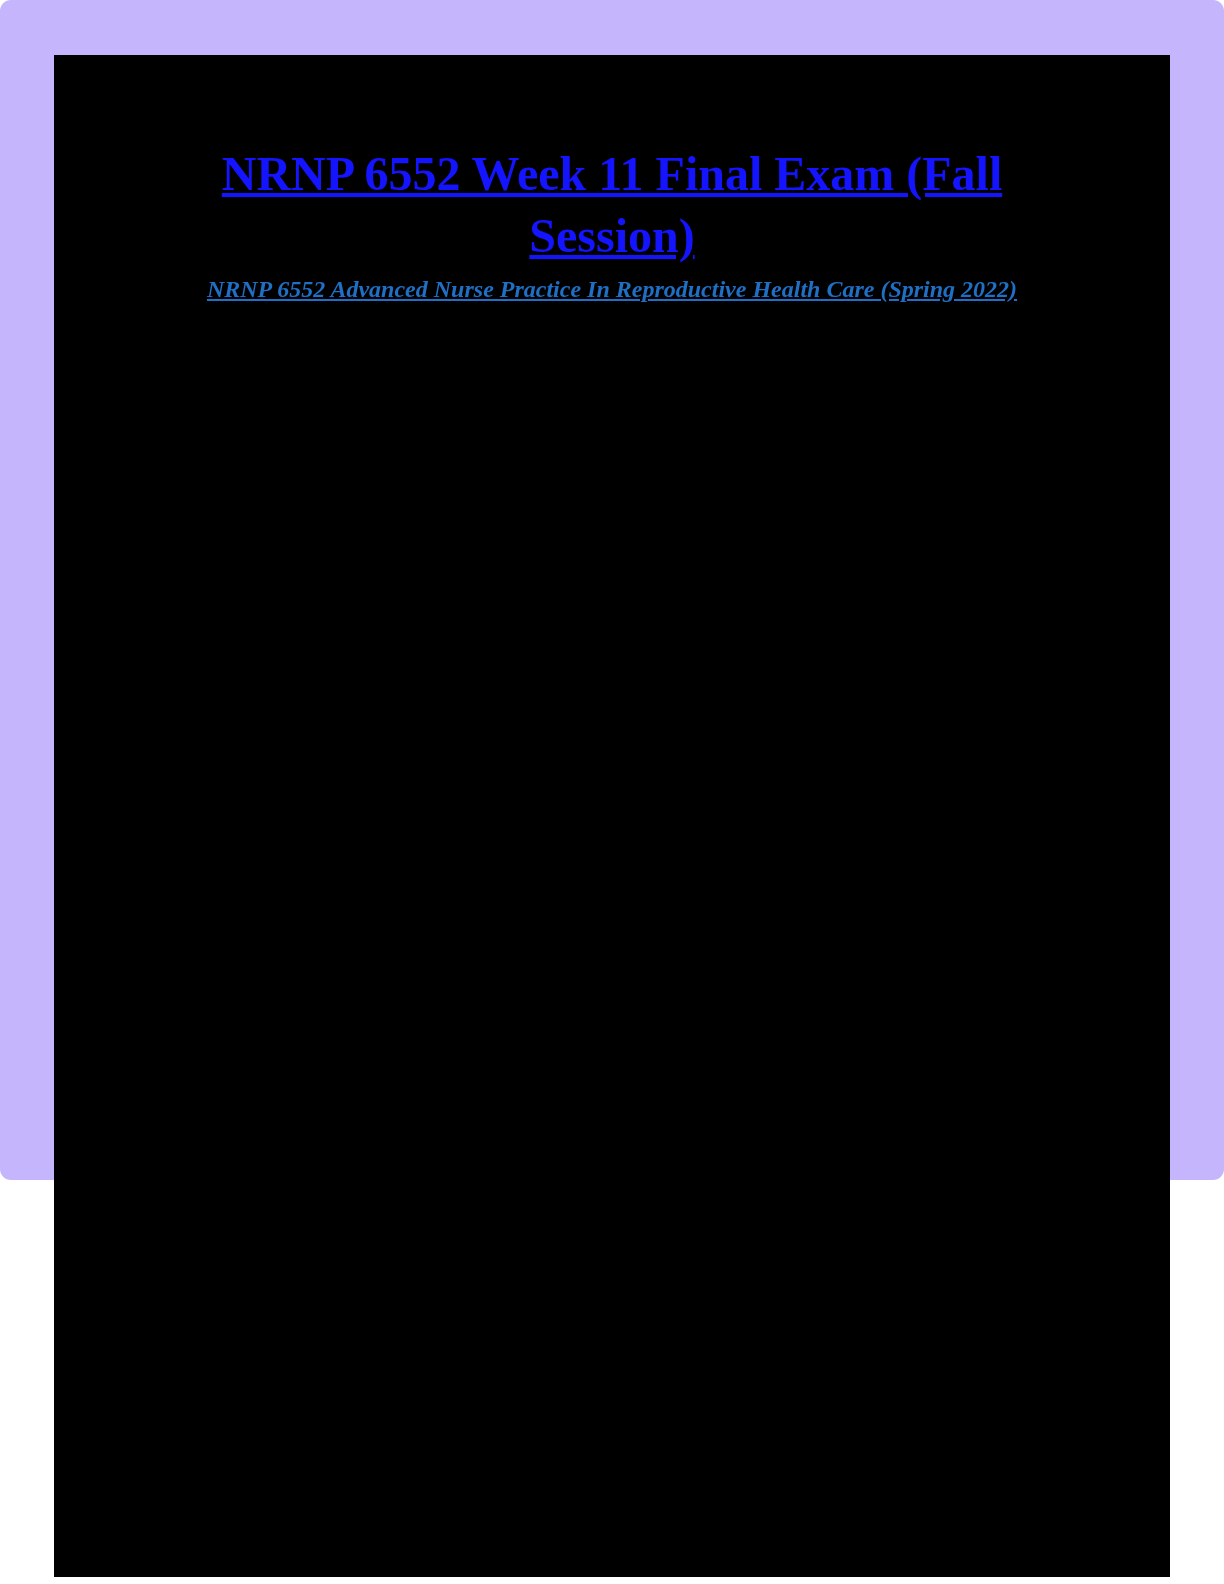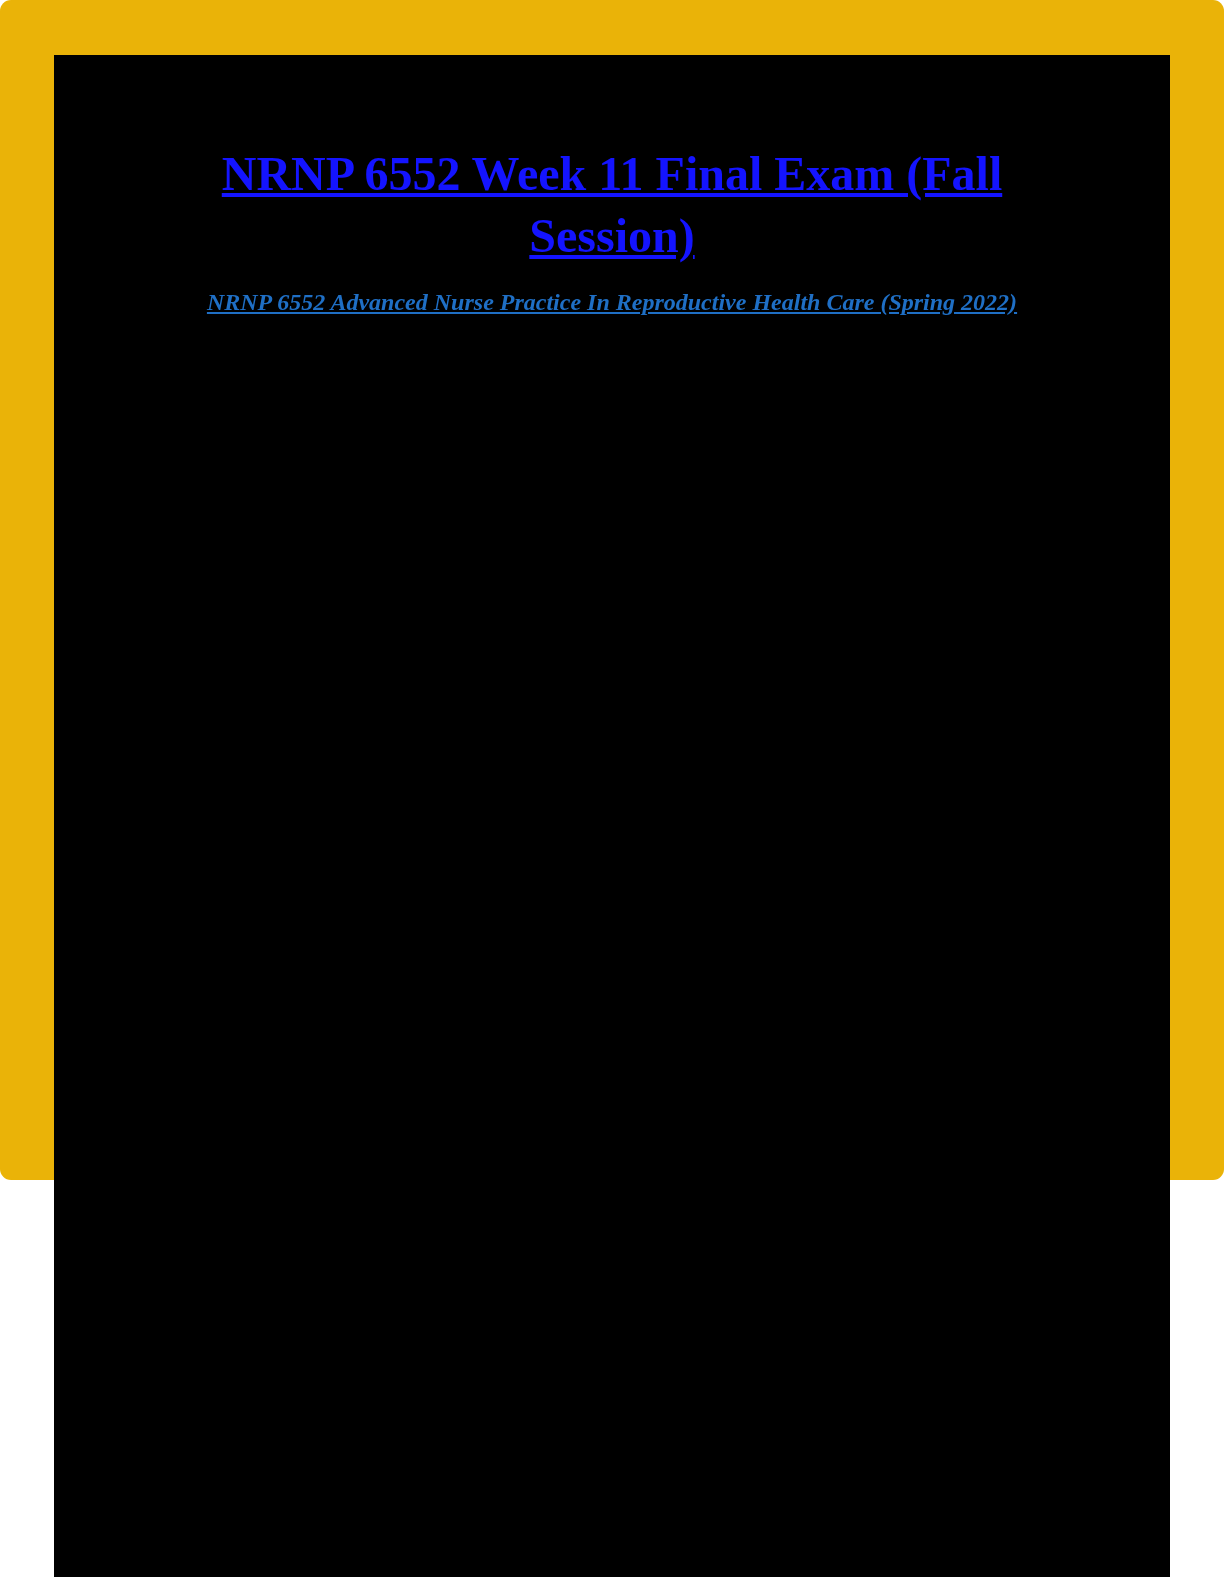--- a/index.html
+++ b/index.html
@@ -13,21 +13,21 @@
     position: relative;
     font-family: "Liberation Serif", "DejaVu Serif", serif;
     overflow: hidden;
   }
   .doc-canvas {
     position: absolute;
     left: 0;
     top: 0;
     width: 1224px;
     height: 1180px;
-    background: #eab308;
+    background: #c4b5fd;
     border-radius: 11px;
   }
   .doc-page {
     position: absolute;
     left: 54px;
     top: 55px;
     width: 1116px;
     height: 1522px;
     background: #000000;
   }
@@ -39,21 +39,21 @@
     font-size: 48px;
     line-height: 62px;
     font-weight: bold;
     color: #1414ff;
     text-decoration: underline;
     text-decoration-color: #1414ff;
     cursor: pointer;
   }
   .doc-subtitle {
     display: block;
-    margin: 18px auto 0 auto;
+    margin: 5px auto 0 auto;
     width: 920px;
     text-align: center;
     font-size: 24px;
     line-height: 34px;
     font-weight: bold;
     font-style: italic;
     color: #1f6fc5;
     text-decoration: underline;
     text-decoration-color: #1f6fc5;
     cursor: pointer;

